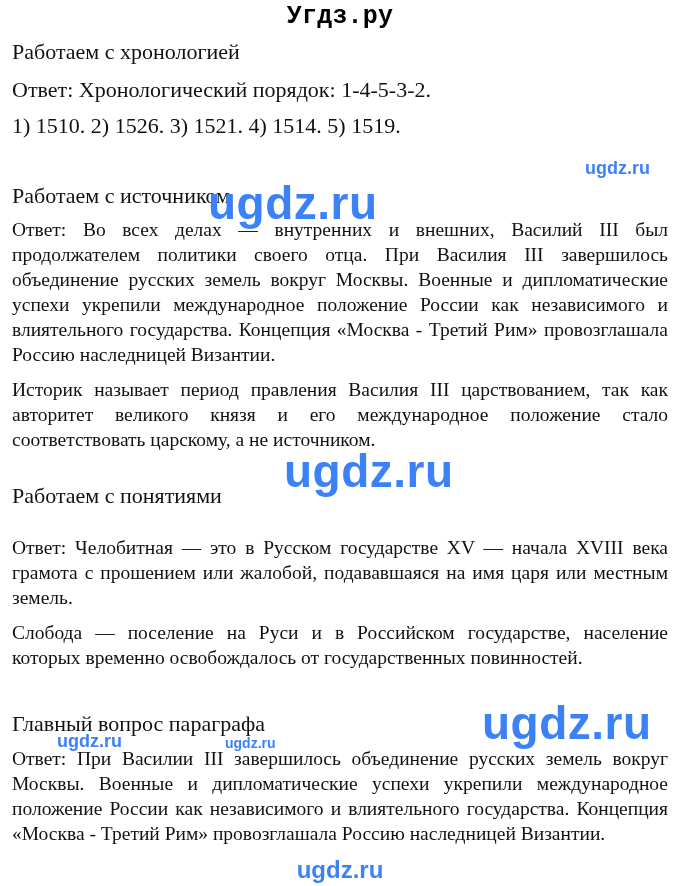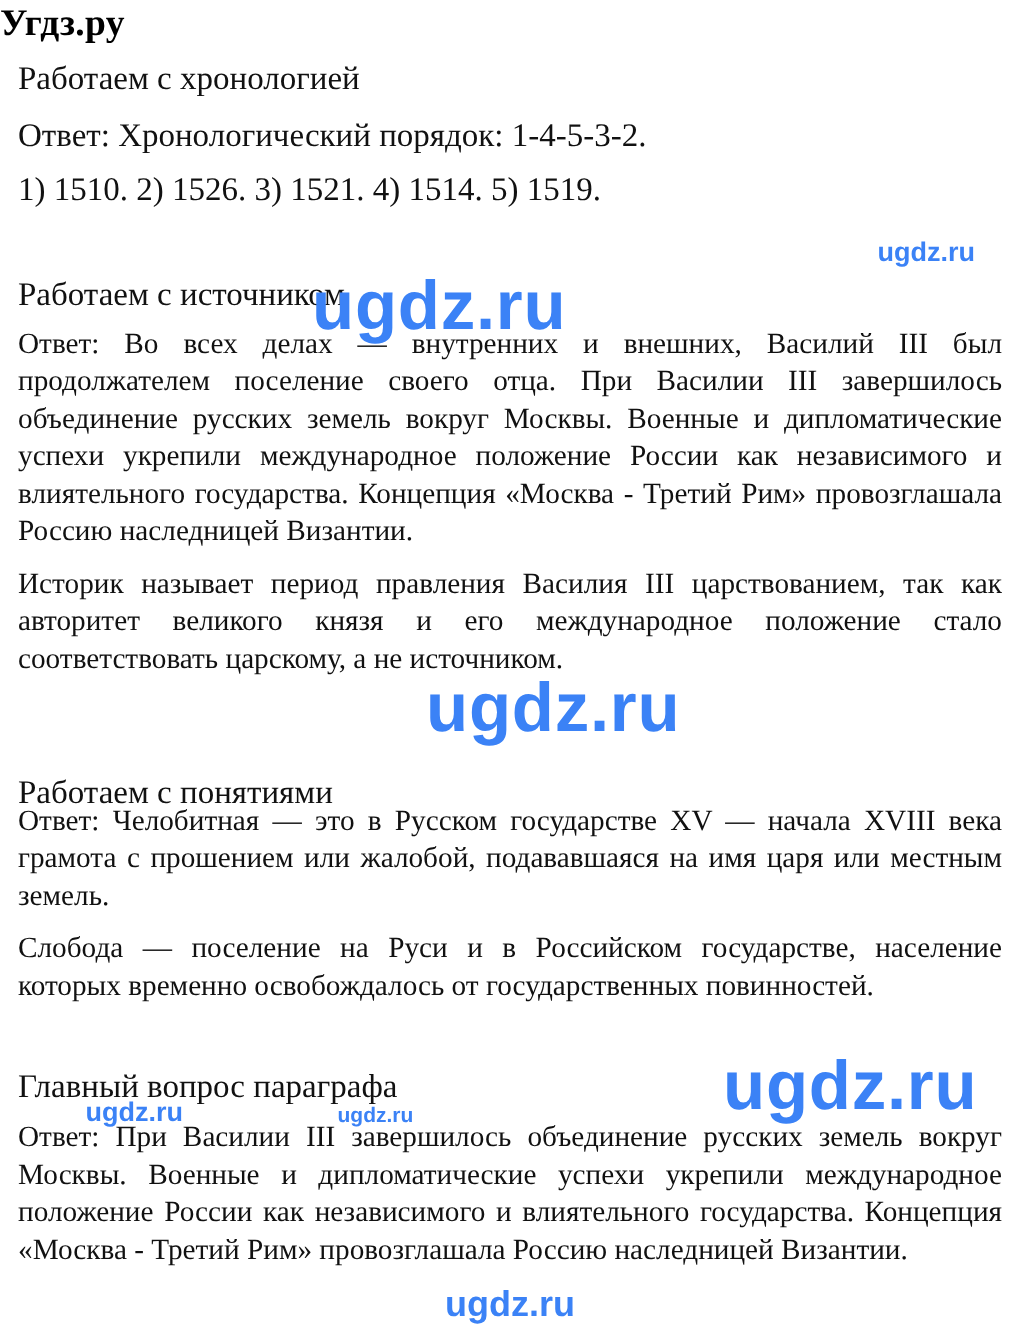--- a/index.html
+++ b/index.html
@@ -3,21 +3,22 @@
   <meta charset="utf-8">
   <style>
     html, body { margin: 0; padding: 0; background: #ffffff; }
     body {
       width: 680px; height: 886px; position: relative; overflow: hidden;
       font-family: "Liberation Serif", "DejaVu Serif", serif;
       color: #111111;
     }
     .page-title {
       position: absolute; left: 0; top: 2px; width: 680px;
-      font-family: Liberation Serif, serif;
+      text-align: center;
+      font-family: Liberation Mono, monospace;
       font-weight: bold; font-size: 25px; color: #000;
       letter-spacing: 0.2px;
     }
     .line {
       position: absolute; left: 12px; white-space: nowrap;
       font-size: 22px; line-height: 24px;
     }
     .just {
       position: absolute; left: 12px; width: 656px;
       font-size: 19.5px; line-height: 25px;
@@ -41,33 +42,33 @@
 <div class="line" style="top:40px">Работаем с хронологией</div>
 <div class="line" style="top:78px">Ответ: Хронологический порядок: 1-4-5-3-2.</div>
 <div class="line" style="top:114px">1) 1510. 2) 1526. 3) 1521. 4) 1514. 5) 1519.</div>
 
 <div class="wm wm-small" style="left:585px; top:158px">ugdz.ru</div>
 
 <div class="line" style="top:184px">Работаем с источником</div>
 <div class="wm wm-big" style="left:208px; top:176px">ugdz.ru</div>
 
 <div class="just" style="top:217px">Ответ: Во всех делах — внутренних и внешних, Василий III был</div>
-<div class="just" style="top:242px">продолжателем поселение своего отца. При Василии III завершилось</div>
+<div class="just" style="top:242px">продолжателем политики своего отца. При Василия III завершилось</div>
 <div class="just" style="top:267px">объединение русских земель вокруг Москвы. Военные и дипломатические</div>
 <div class="just" style="top:292px">успехи укрепили международное положение России как независимого и</div>
 <div class="just" style="top:317px">влиятельного государства. Концепция «Москва - Третий Рим» провозглашала</div>
 <div class="just last" style="top:342px">Россию наследницей Византии.</div>
 
 <div class="just" style="top:377px">Историк называет период правления Василия III царствованием, так как</div>
 <div class="just" style="top:402px">авторитет великого князя и его международное положение стало</div>
 <div class="just last" style="top:427px">соответствовать царскому, а не источником.</div>
 
 <div class="wm wm-big" style="left:284px; top:444px">ugdz.ru</div>
 
-<div class="line" style="top:516px">Работаем с понятиями</div>
+<div class="line" style="top:484px">Работаем с понятиями</div>
 <div class="just" style="top:535px">Ответ: Челобитная — это в Русском государстве XV — начала XVIII века</div>
 <div class="just" style="top:560px">грамота с прошением или жалобой, подававшаяся на имя царя или местным</div>
 <div class="just last" style="top:585px">земель.</div>
 
 <div class="just" style="top:620px">Слобода — поселение на Руси и в Российском государстве, население</div>
 <div class="just last" style="top:645px">которых временно освобождалось от государственных повинностей.</div>
 
 <div class="line" style="top:712px">Главный вопрос параграфа</div>
 <div class="wm wm-big" style="left:482px; top:696px">ugdz.ru</div>
 <div class="wm wm-small" style="left:57px; top:731px">ugdz.ru</div>

